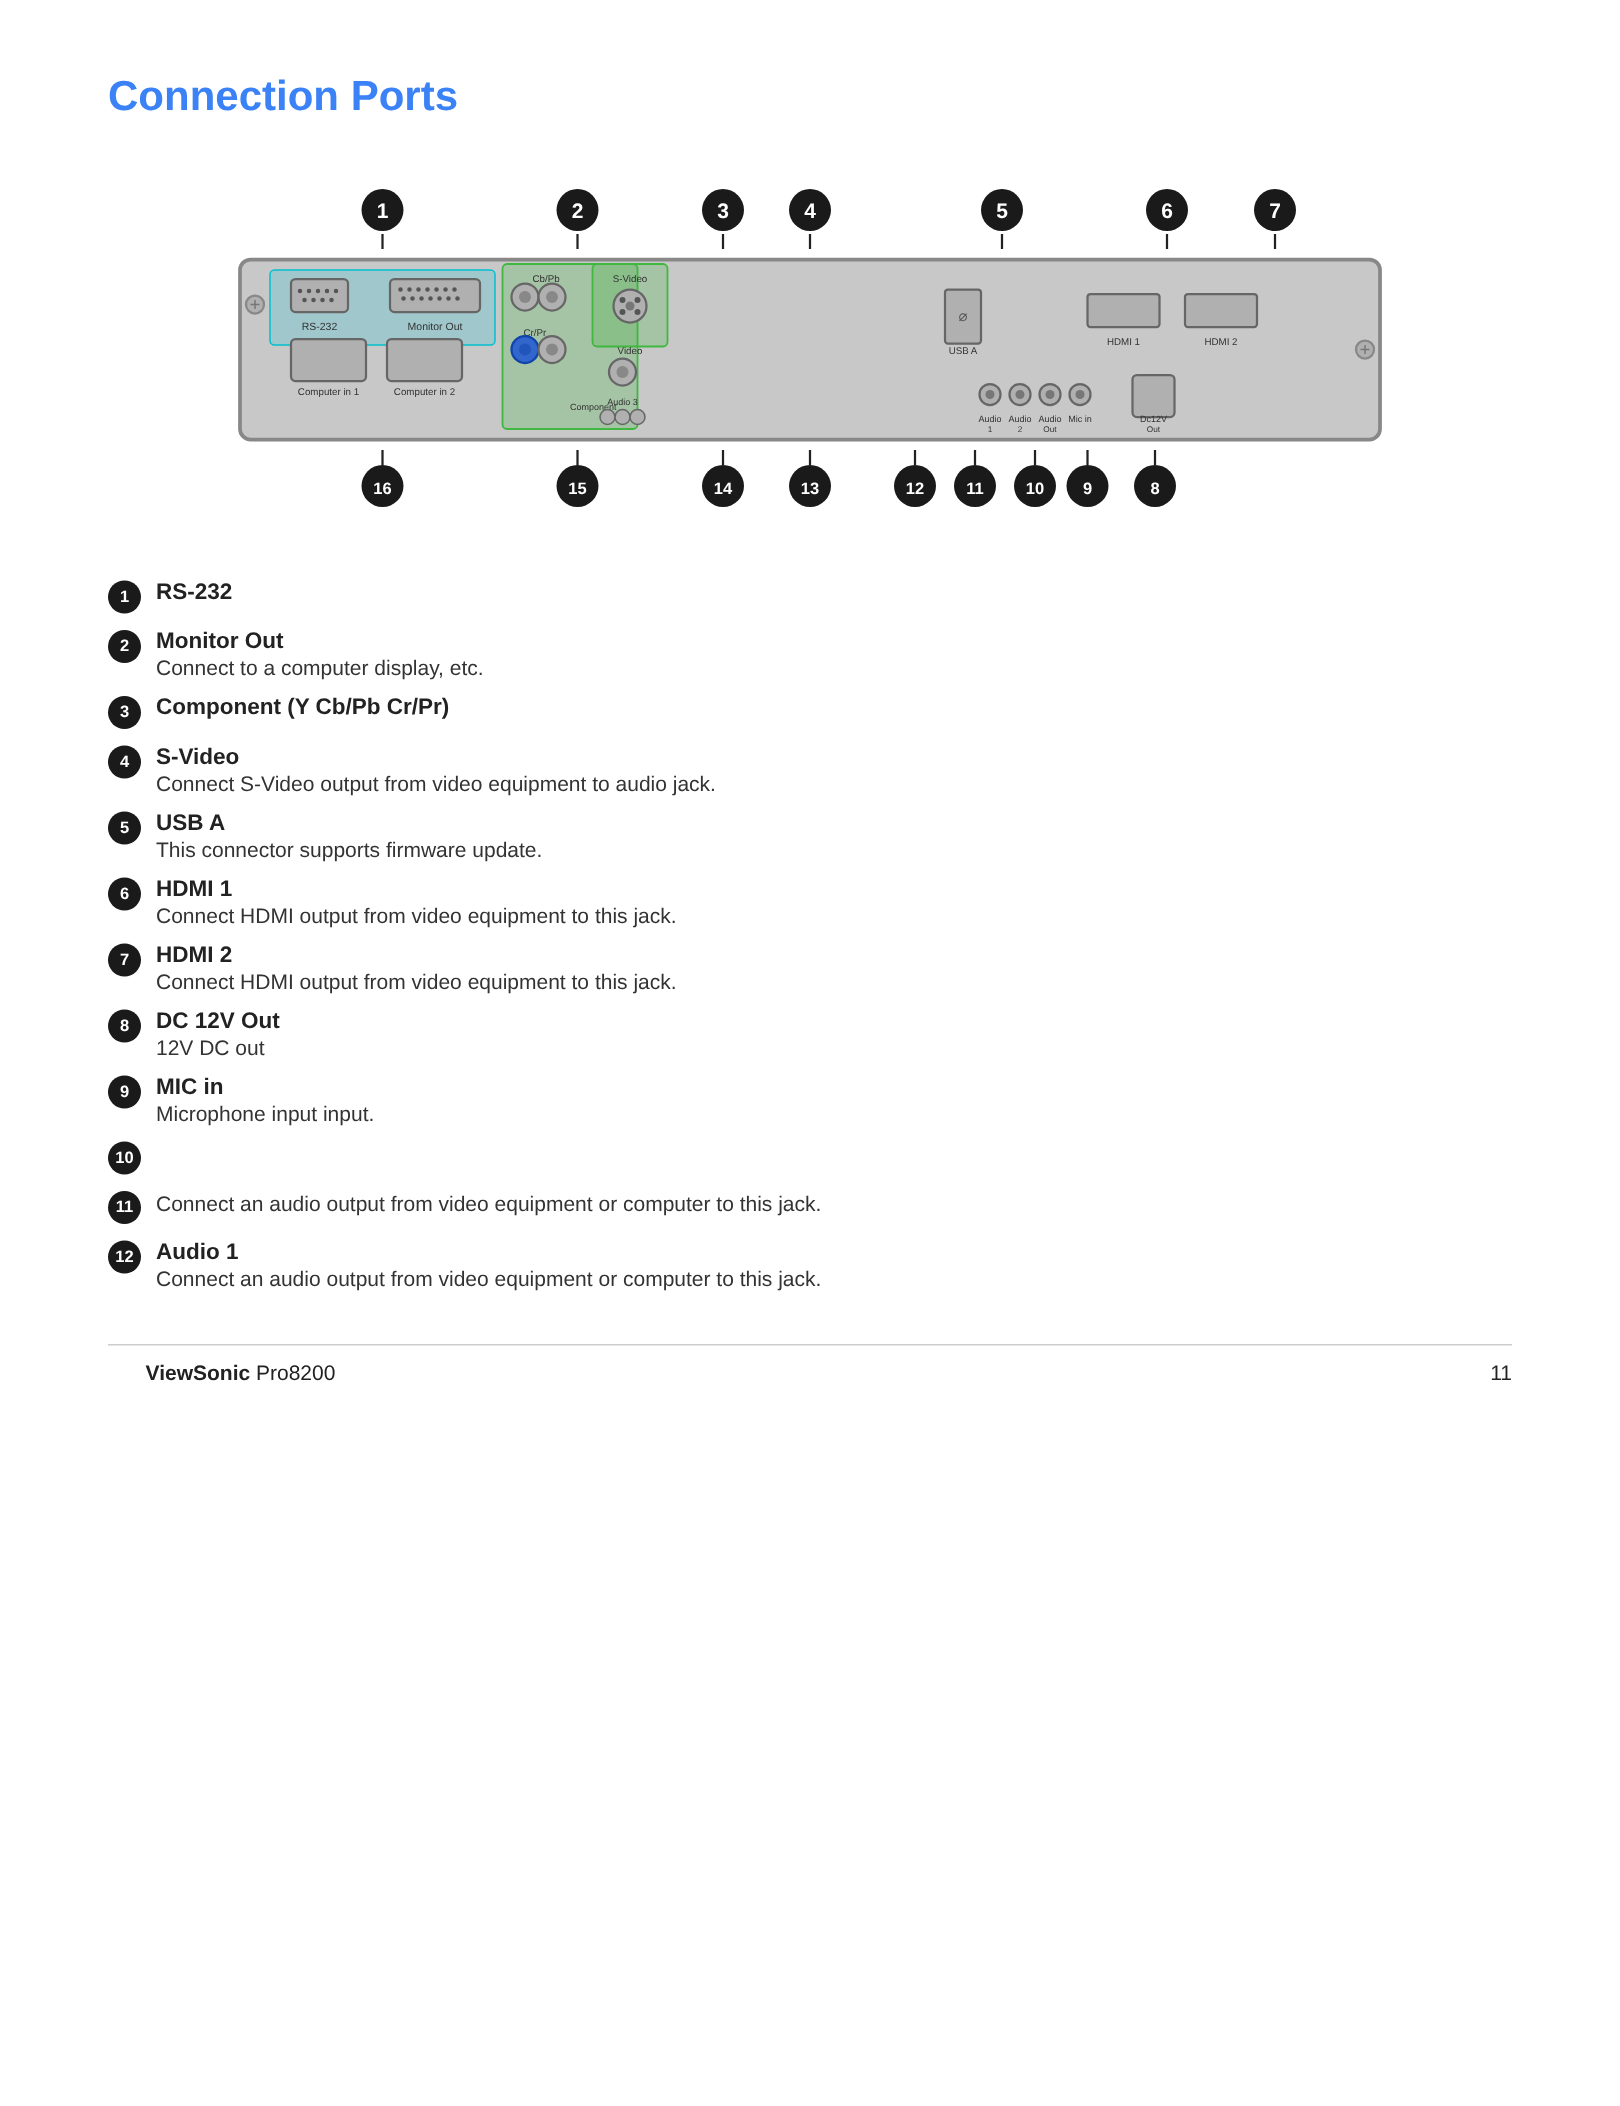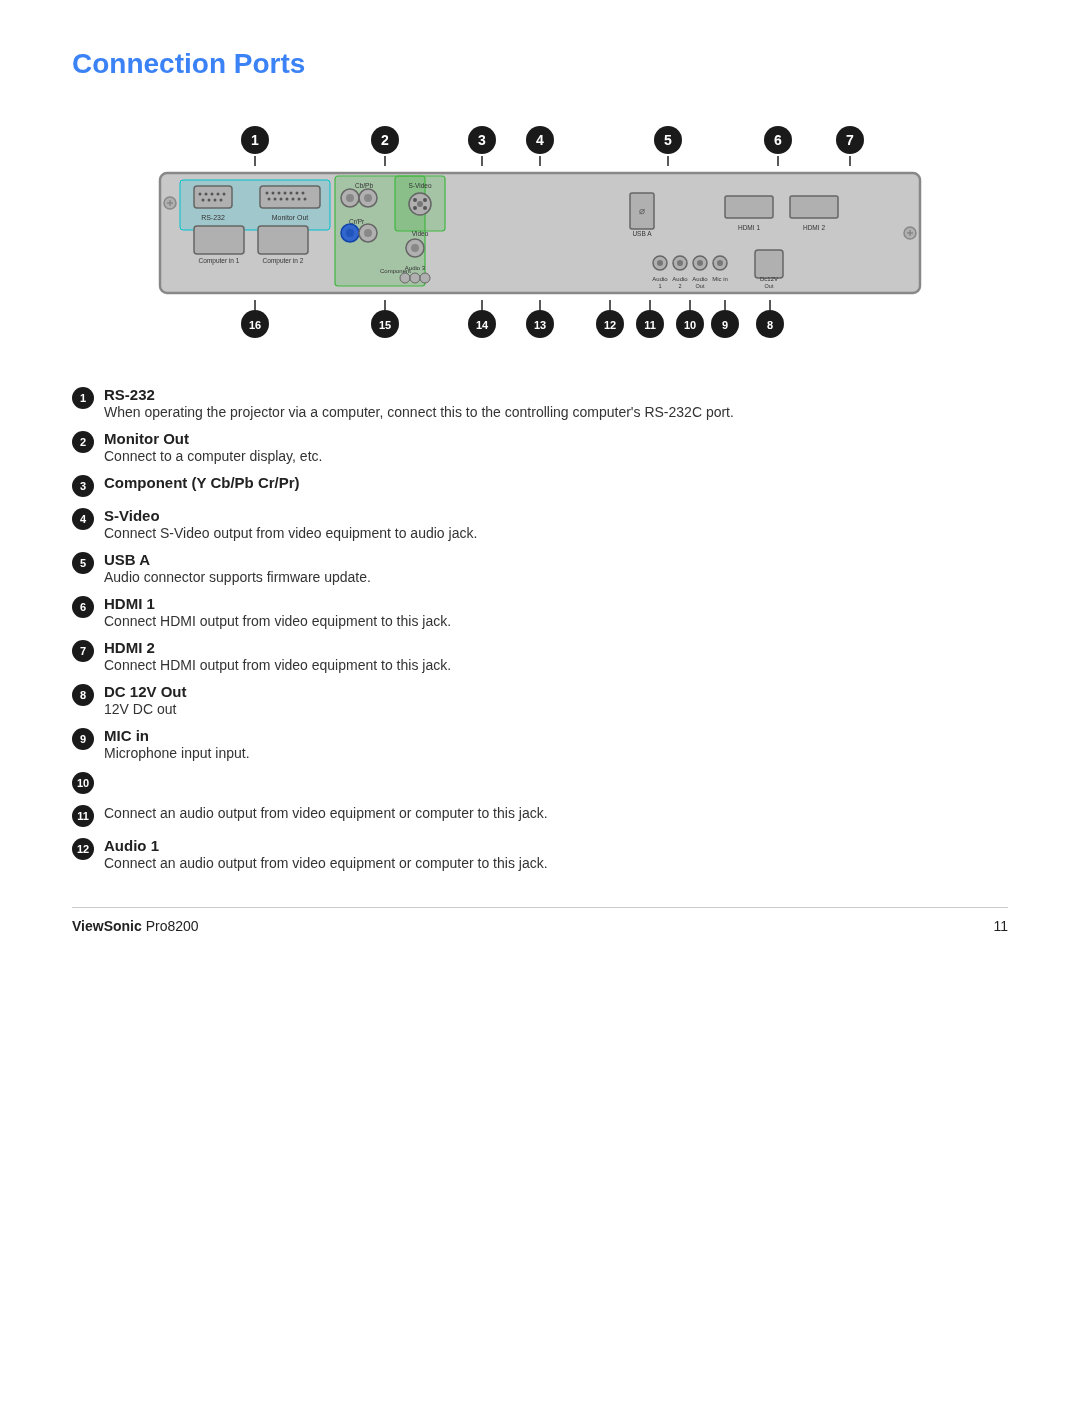--- a/index.html
+++ b/index.html
@@ -70,20 +70,21 @@
       margin-top: 36px;
       display: flex;
       justify-content: space-between;
       align-items: center;
       border-top: 1px solid #ccc;
       padding-top: 10px;
     }
     .footer-brand {
       font-size: 14px;
       font-weight: bold;
+      margin-left: 25px;
     }
     .footer-brand span { font-weight: normal; }
     .footer-page {
       font-size: 14px;
     }
 
     
     .diagram-svg-container {
       width: 780px;
       display: flex;
@@ -290,21 +291,20 @@
       <text x="620" y="31" text-anchor="middle" fill="white" font-size="11" font-weight="bold">8</text>
     </svg>
   </div>
 </div>
 
 <div class="desc-list">
 <div class="desc-item">
       <div class="desc-badge">1</div>
       <div class="desc-content">
         <div class="desc-title">RS-232</div>
-        <div class="desc-text">When operating the projector via a computer, connect this to the controlling computer's RS-232C port.</div>
       </div>
     </div>
     <div class="desc-item">
       <div class="desc-badge">2</div>
       <div class="desc-content">
         <div class="desc-title">Monitor Out</div>
         <div class="desc-text">Connect to a computer display, etc.</div>
       </div>
     </div>
     <div class="desc-item">
@@ -317,21 +317,21 @@
       <div class="desc-badge">4</div>
       <div class="desc-content">
         <div class="desc-title">S-Video</div>
         <div class="desc-text">Connect S-Video output from video equipment to audio jack.</div>
       </div>
     </div>
     <div class="desc-item">
       <div class="desc-badge">5</div>
       <div class="desc-content">
         <div class="desc-title">USB A</div>
-        <div class="desc-text">Audio connector supports firmware update.</div>
+        <div class="desc-text">This connector supports firmware update.</div>
       </div>
     </div>
     <div class="desc-item">
       <div class="desc-badge">6</div>
       <div class="desc-content">
         <div class="desc-title">HDMI 1</div>
         <div class="desc-text">Connect HDMI output from video equipment to this jack.</div>
       </div>
     </div>
     <div class="desc-item">

